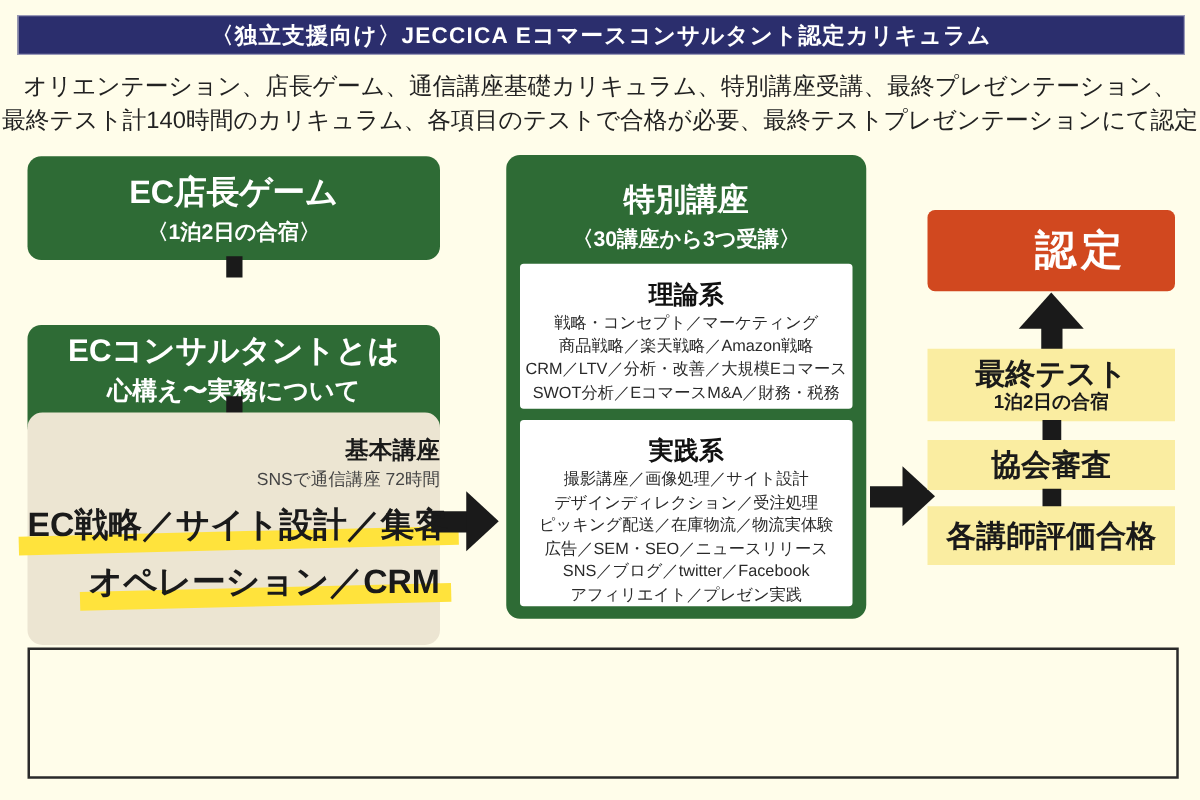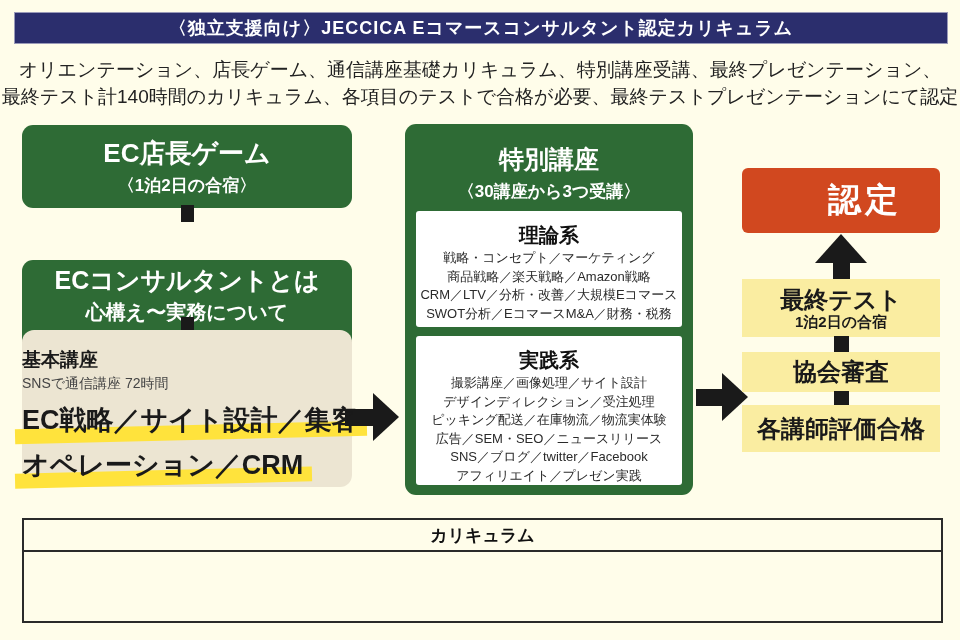--- a/index.html
+++ b/index.html
@@ -29,22 +29,22 @@
   .box-consult .t2 { font-size:20px; font-weight:bold; margin-top:2px; }
   .box-consult .t3 { font-size:15px; color:rgba(255,255,255,0.85); margin-top:4px; }
 
   .vconn { position:absolute; background:#1a1a1a; }
   .conn1 { left:181px; top:205px; width:13px; height:17px; }
   .conn2 { left:181px; top:317px; width:13px; height:15px; }
   .conn3 { left:834px; top:336px; width:15px; height:17px; }
   .conn4 { left:834px; top:391px; width:15px; height:15px; }
 
   
-  .box-basic { position:absolute; left:22px; top:330px; width:330px; height:157px;
-    background:#ece5d2; border-radius:12px; text-align:left; color:#1a1a1a; }
+  .box-basic { position:absolute; left:22px; top:330px; width:330px; height:186px;
+    background:#ece5d2; border-radius:12px; text-align:right; color:#1a1a1a; }
   .box-basic .t1 { font-size:19px; font-weight:bold; margin-top:17px; }
   .box-basic .t2 { font-size:14px; color:#444444; margin-top:2px; }
   .big-line { position:relative; display:inline-block; margin-top:9px; white-space:nowrap; }
   .big-line .band { position:absolute; left:-7px; right:-9px; bottom:-2px; height:15px;
     background:#ffe33c; transform:rotate(-1.4deg); z-index:0; }
   .big-line .txt { position:relative; z-index:1; font-size:27px; font-weight:bold;margin-top:16px; }
 
   
   .arrow-right .shaft { position:absolute; background:#1a1a1a; }
   .arrow-right .head { position:absolute; width:0; height:0;
@@ -185,16 +185,15 @@
 
   <div class="vconn conn3"></div>
 
   <div class="ybox y-review">協会審査</div>
 
   <div class="vconn conn4"></div>
 
   <div class="ybox y-pass">各講師評価合格</div>
 
   <div class="curriculum">
-    <div class="head">カリキュラム</div>
   </div>
 
 </div>
 
 </body></html>

